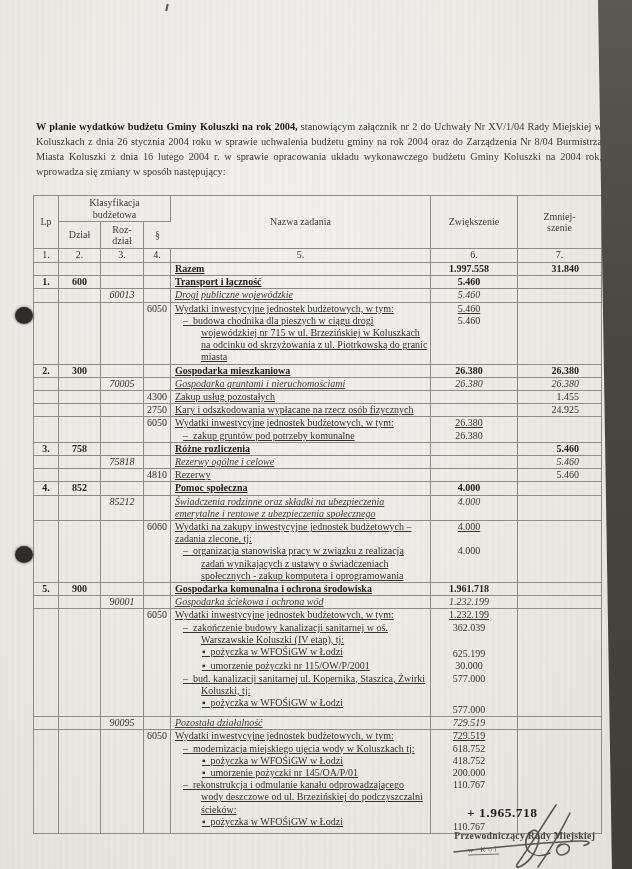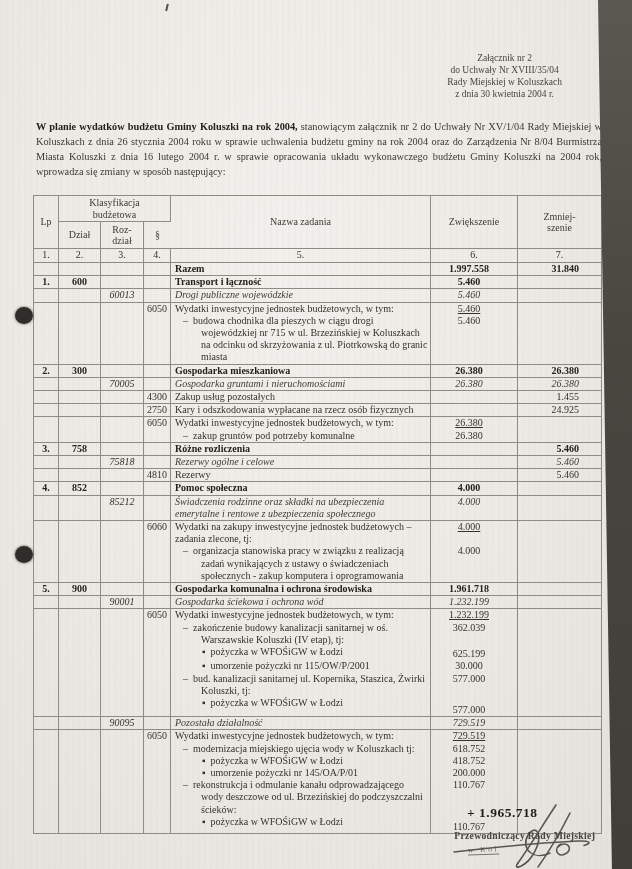--- a/index.html
+++ b/index.html
@@ -37,21 +37,21 @@
   th:last-child,td:last-child{border-right:none;}
   tr.h1 th{border-top:none;}
   th{font-weight:normal;text-align:center;vertical-align:middle;
     white-space:pre-line;line-height:11.5px;padding:1px 2px;color:#3d3b35;}
   tr.h1{height:24px}tr.h2{height:27px}
   tr.hnum td{height:13px;text-align:center;vertical-align:middle;padding:0;}
   tr.nb td{border-top:none;}
   td.c-lp,td.c-dzial{text-align:center;font-weight:bold;color:#26241f;}
   td.c-rozdzial,td.c-par{text-align:center;}
   tr.chapter td.c-rozdzial{font-style:italic;text-align:center;}
-  td.c-nazwa{padding-left:4px;}
+  td.c-nazwa{padding-left:4px;text-decoration:underline;}
   td.c-nazwa.ind1{padding-left:30px;text-indent:-18px;}
   td.c-nazwa.ind2{padding-left:46px;text-indent:-15px;}
   tr.total td.c-nazwa,tr.section td.c-nazwa,
   tr.total td.c-zw,tr.total td.c-zm,
   tr.section td.c-zw,tr.section td.c-zm{font-weight:bold;color:#23211c;}
   tr.chapter td.c-nazwa,tr.chapter td.c-zw,tr.chapter td.c-zm{font-style:italic;color:#3e3c35;margin-left:19px;}
   td.c-zw{text-align:center;padding-right:12px;}
   td.c-zm{text-align:right;padding-right:22px;}
   td.c-zw span.u{text-decoration:underline;}
   td.c-zw span.dy{display:inline-block;}
@@ -64,26 +64,20 @@
     letter-spacing:2.5px;border-bottom:1px solid #75736a;transform:rotate(-2deg);}
   .signature{position:absolute;top:797px;left:438px;width:190px;height:72px;}
 </style>
 </head>
 <body>
 
 <div class="page">
   <div class="noise"></div>
   <div class="top-mark"></div>
 
-  <div class="doc-header">
-    <div>Załącznik nr 2</div>
-    <div>do Uchwały Nr XVIII/35/04</div>
-    <div>Rady Miejskiej  w Koluszkach</div>
-    <div>z dnia 30 kwietnia 2004 r.</div>
-  </div>
 
   <div class="intro"><b>W planie wydatków budżetu Gminy Koluszki na rok 2004,</b><span> stanowiącym załącznik nr 2 do Uchwały Nr XV/1/04 Rady Miejskiej w Koluszkach z dnia 26 stycznia 2004 roku  w sprawie uchwalenia budżetu gminy na rok 2004 oraz do Zarządzenia Nr 8/04 Burmistrza Miasta Koluszki z dnia 16 lutego 2004 r. w sprawie opracowania układu wykonawczego budżetu Gminy Koluszki na 2004 rok, wprowadza się  zmiany w sposób następujący:</span></div>
 
   <table class="budget">
     <colgroup>
       <col style="width:25px">
         <col style="width:42px">
         <col style="width:43px">
       <col style="width:27px">
         <col style="width:260px">

